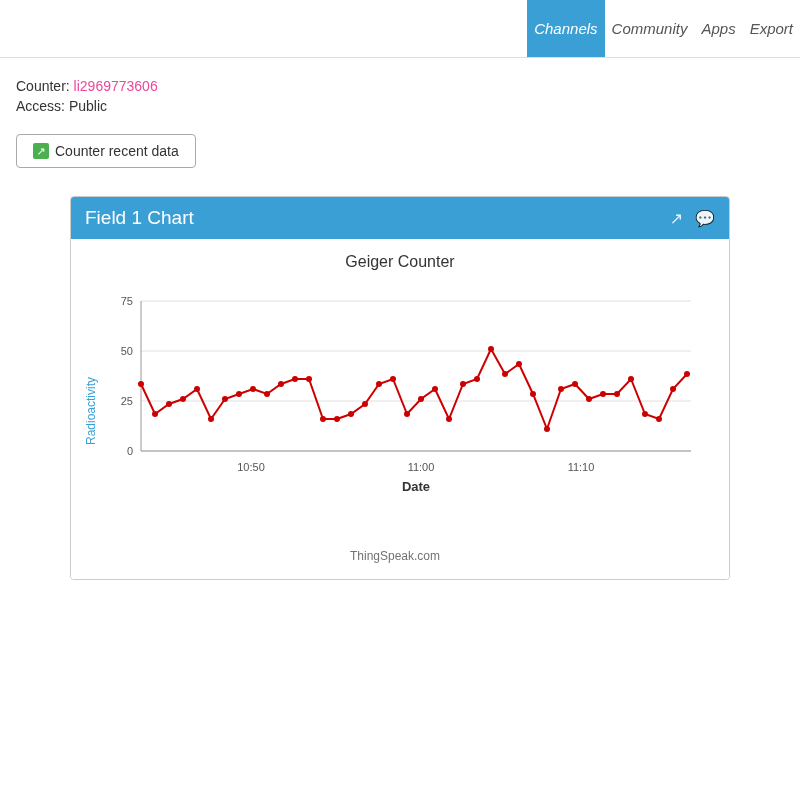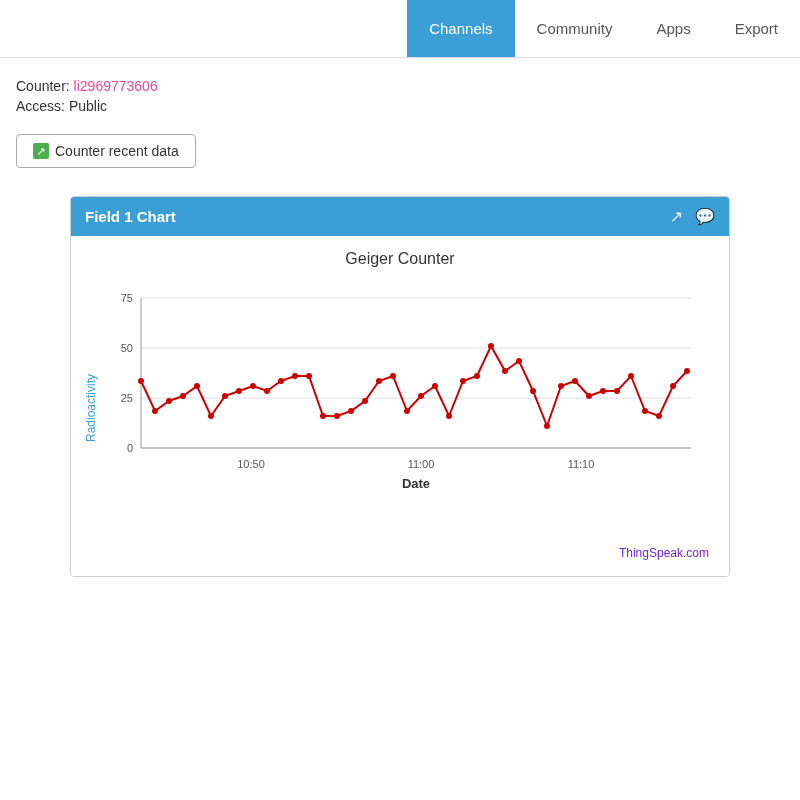--- a/index.html
+++ b/index.html
@@ -6,25 +6,26 @@
     body { font-family: Arial, sans-serif; background: #fff; width: 800px; min-height: 800px; }
 
     
     .top-nav {
       display: flex;
       justify-content: flex-end;
       background: #fff;
       border-bottom: 1px solid #ddd;
     }
     .nav-item {
-      padding: 20px 22px;
+      padding: 20px 7px;
       font-size: 15px;
       color: #555;
       cursor: pointer;
       text-decoration: none;
+      font-style: italic;
     }
     .nav-item.active {
       background: #3a9fd5;
       color: #fff;
     }
 
     
     .content {
       padding: 20px 16px;
     }
@@ -80,22 +81,22 @@
     }
     .chart-header {
       background: #3a9fd5;
       color: #fff;
       padding: 10px 14px;
       display: flex;
       align-items: center;
       justify-content: space-between;
     }
     .chart-header-title {
-      font-size: 15px;
-      font-weight: bold;
+      font-size: 19px;
+      font-weight: normal;
     }
     .chart-header-icons {
       display: flex;
       gap: 12px;
     }
     .chart-header-icon {
       color: #fff;
       font-size: 16px;
       cursor: pointer;
       opacity: 0.9;
@@ -104,23 +105,23 @@
       background: #fff;
       padding: 14px 10px 10px 10px;
     }
     .chart-title {
       text-align: center;
       font-size: 16px;
       color: #333;
     }
 
     .thingspeak-credit {
-      text-align: right;
+      text-align: center;
       font-size: 12px;
-      color: #6d28d9;
+      color: #737373;
       padding: 4px 10px 6px 0;
     }
   </style>
 </head>
 <body>
 
 <nav>
   <div class="top-nav">
     <a class="nav-item active">Channels</a>
     <a class="nav-item">Community</a>

